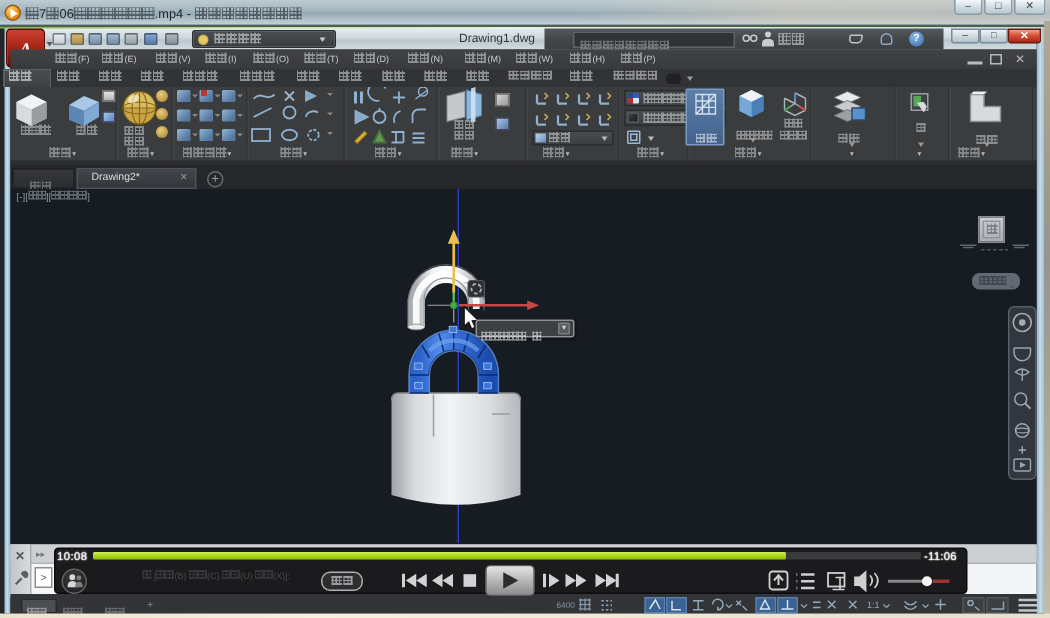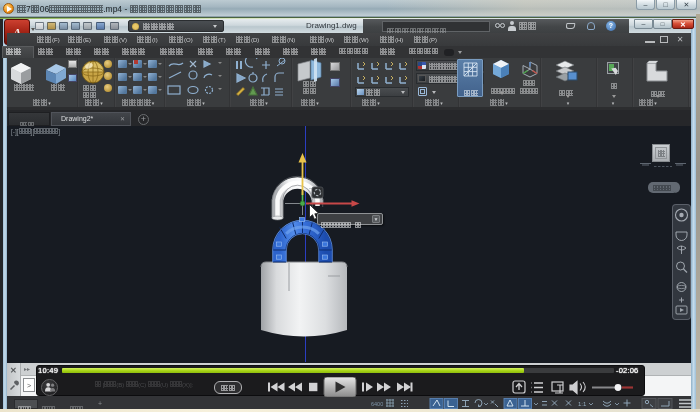--- a/index.html
+++ b/index.html
@@ -434,24 +434,24 @@
       <circle cx="277" cy="4" r="1.7"></circle>
       <path d="M280,6.5 l3,2.5" stroke-width=".9"></path>
       <rect x="288" y="0.5" width="14" height="10" fill="#3d3f43" stroke="#55585c"></rect>
       <path d="M291,8 h8 v-5"></path>
       <path d="M309,2 h13 m-13,3.5 h13 m-13,3.5 h13" stroke="#c2c6ca" stroke-width="1.7"></path>
     </g>
   </svg>
 <div style="position:absolute;left:0px;top:409px;width:700px;height:3px;background:linear-gradient(90deg,#ece4cc,#f6f0dc 30%,#efe9d4 60%,#e4e0d0);"></div>
 <div style="position:absolute;left:36px;top:365px;width:609px;height:31px;background:#1b1b1d;border-radius:3px;border:1px solid #0c0c0e;"></div>
 <div class="t" style="position:absolute;left:95px;top:382px;width:120px;height:8px;font-size:6px;color:#48494b;"><i class="zk" style="width:6px;height:6px;margin-right:0px;color:#48494b;"></i> [<i class="zk" style="width:6px;height:6px;margin-right:0px;color:#48494b;"></i><i class="zk" style="width:6px;height:6px;margin-right:0px;color:#48494b;"></i>(B) <i class="zk" style="width:6px;height:6px;margin-right:0px;color:#48494b;"></i><i class="zk" style="width:6px;height:6px;margin-right:0px;color:#48494b;"></i>(C) <i class="zk" style="width:6px;height:6px;margin-right:0px;color:#48494b;"></i><i class="zk" style="width:6px;height:6px;margin-right:0px;color:#48494b;"></i>(U) <i class="zk" style="width:6px;height:6px;margin-right:0px;color:#48494b;"></i><i class="zk" style="width:6px;height:6px;margin-right:0px;color:#48494b;"></i>(X)]:</div>
-<div class="t" style="position:absolute;left:38px;top:366px;width:26px;height:9px;font-size:7.5px;color:#f0f0f0;letter-spacing:.3px;text-shadow:0 0 1px #e8e8e8,0 0 1px #e8e8e8;">10:49</div>
+<div class="t" style="position:absolute;left:38px;top:366px;width:26px;height:9px;font-size:7.5px;color:#f0f0f0;letter-spacing:.3px;text-shadow:0 0 1px #e8e8e8,0 0 1px #e8e8e8;">10:08</div>
 <div style="position:absolute;left:62px;top:368px;width:552px;height:5px;background:#3a3b3d;border-radius:1px;"></div>
 <div style="position:absolute;left:62px;top:368px;width:462px;height:5px;background:linear-gradient(180deg,#d3f162,#a6d414 55%,#8fbc0e);border-radius:1px;"></div>
-<div class="t" style="position:absolute;left:616px;top:366px;width:28px;height:9px;font-size:7.5px;color:#f0f0f0;letter-spacing:.2px;text-shadow:0 0 1px #e8e8e8,0 0 1px #e8e8e8;">-02:06</div>
+<div class="t" style="position:absolute;left:616px;top:366px;width:28px;height:9px;font-size:7.5px;color:#f0f0f0;letter-spacing:.2px;text-shadow:0 0 1px #e8e8e8,0 0 1px #e8e8e8;">-11:06</div>
 <div style="position:absolute;left:41px;top:379px;width:17px;height:17px;border-radius:50%;background:radial-gradient(circle at 45% 35%,#3e3e40,#232325 70%);border:1px solid #636365;"></div>
 <svg style="position:absolute;left:44px;top:382px" width="12" height="11" viewBox="0 0 12 11">
     <circle cx="4.2" cy="2.8" r="1.9" fill="#d8d8da"></circle>
     <path d="M1,9.5 q0,-4.2 3.2,-4.2 t3.2,4.2z" fill="#d8d8da"></path>
     <circle cx="8.6" cy="3.2" r="1.6" fill="#7e7e80"></circle>
     <path d="M6,9.5 q0,-3.6 2.6,-3.6 t2.6,3.6z" fill="#7e7e80"></path>
   </svg>
 <div style="position:absolute;left:214px;top:381px;width:28px;height:13px;background:#2e2e30;border:1px solid #b0b0b2;border-radius:6px;"></div>
 <div class="t" style="position:absolute;left:221px;top:384px;width:18px;height:8px;line-height:8px;"><i class="zk" style="width:6.5px;height:6.5px;margin-right:1px;color:#e8e8ea;"></i><i class="zk" style="width:6.5px;height:6.5px;margin-right:1px;color:#e8e8ea;"></i></div>
 <svg style="position:absolute;left:264px;top:377px" width="152" height="20" viewBox="0 0 152 20">

